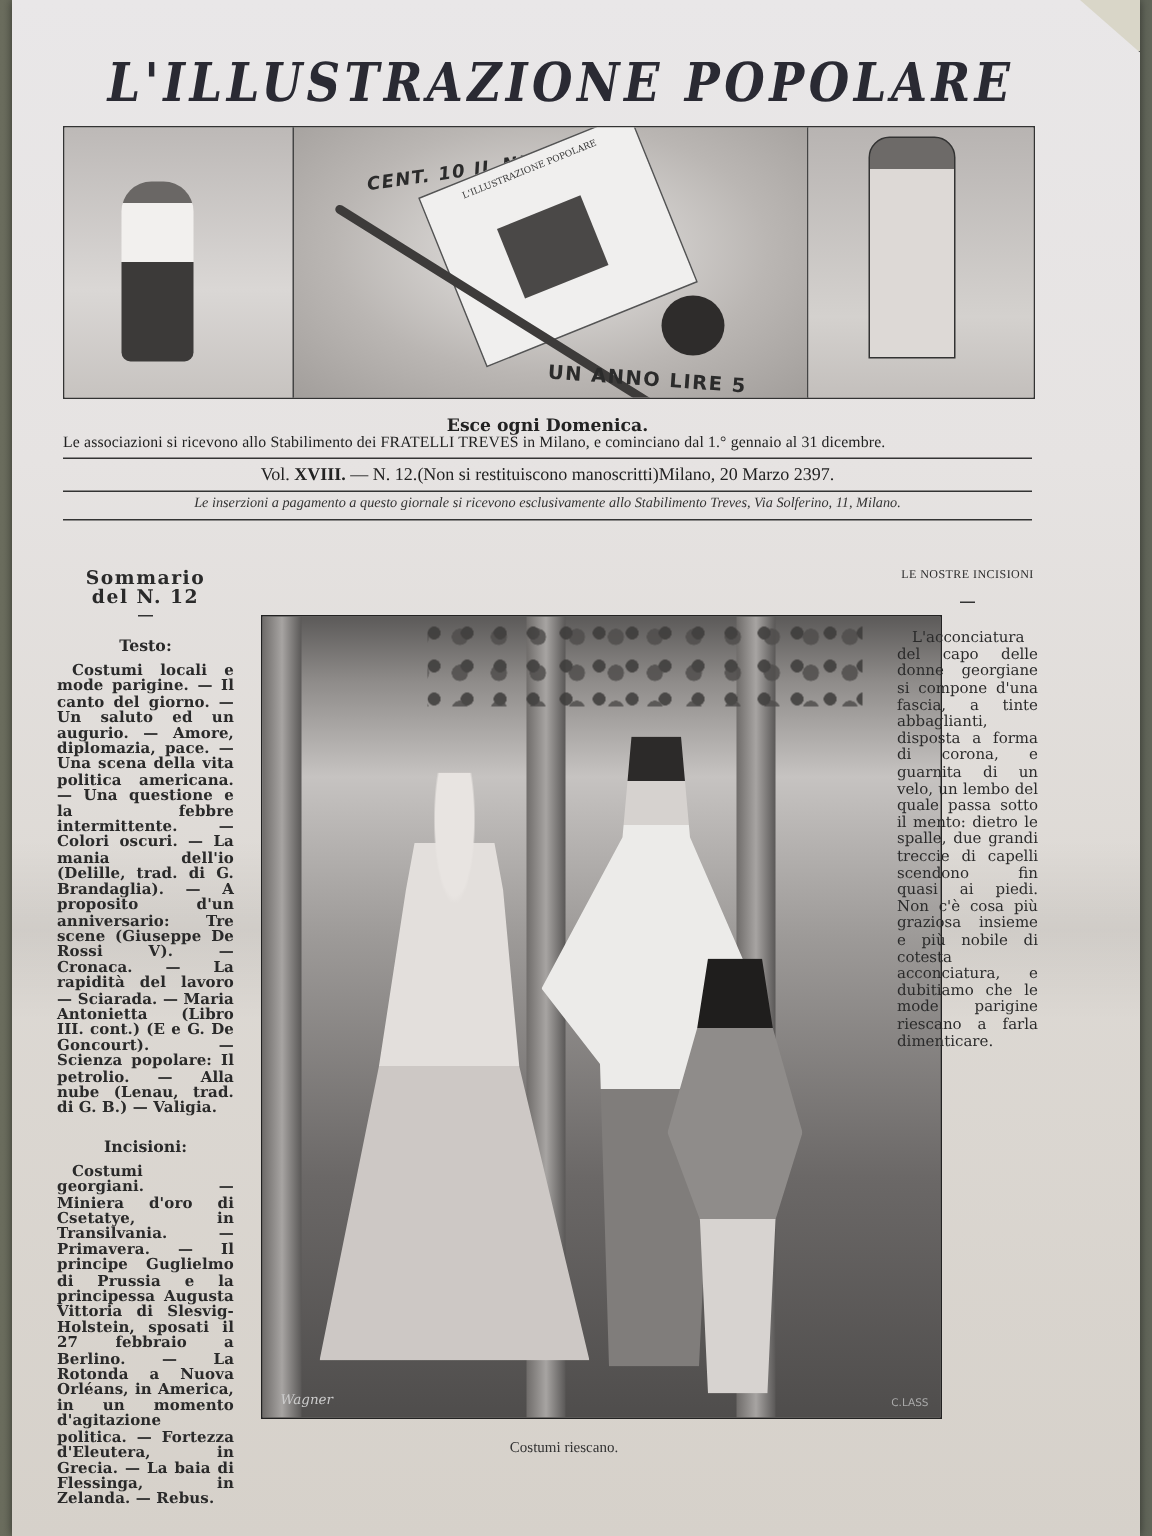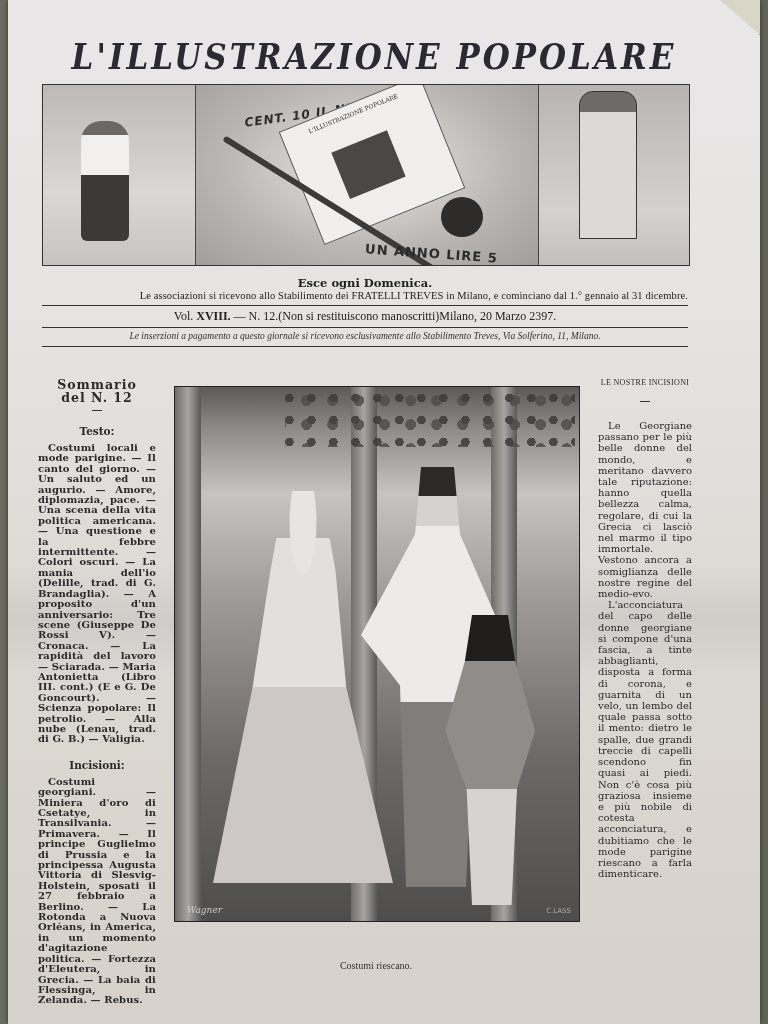--- a/index.html
+++ b/index.html
@@ -22,35 +22,35 @@
   .bt-cent{left:-52px;top:20px;transform:rotate(-8deg);font-style:italic;}
   .bt-anno{right:40px;bottom:4px;transform:rotate(4deg);font-size:13px;}
   .newspaper-art{position:absolute;left:100px;top:14px;width:150px;height:120px;background:#f0efee;border:1px solid #555;transform:rotate(-22deg);}
   .newspaper-art .np-head{font-size:6px;text-align:center;font-family:"DejaVu Serif",serif;color:#333;margin-top:6px;}
   .newspaper-art .np-img{position:absolute;left:40px;top:38px;width:60px;height:50px;background:#4a4847;}
   .quill{position:absolute;left:28px;top:50px;width:250px;height:6px;background:#3d3b3a;transform:rotate(32deg);transform-origin:left;border-radius:3px;}
   .inkpot{position:absolute;left:245px;top:112px;width:42px;height:40px;border-radius:50%;background:#2e2c2b;}
   .boy{position:absolute;left:38px;top:36px;width:48px;height:120px;background:linear-gradient(180deg,#6a6765 0 12%,#f2f0ee 12% 45%,#3c3a39 45% 100%);border-radius:20px 20px 6px 6px;}
   .kiosk{position:absolute;left:40px;top:6px;width:56px;height:146px;background:linear-gradient(180deg,#6d6a68 0 14%,#ddd9d6 14% 100%);border:1px solid #333;border-radius:14px 14px 0 0;}
   .subhead{position:absolute;left:42px;top:276px;width:646px;text-align:center;font-weight:bold;font-size:11.5px;color:#222;}
-  .assoc{position:absolute;left:42px;top:290px;width:646px;text-align:right;font-family:"Liberation Serif",serif;font-size:10.5px;color:#222;letter-spacing:.1px;}
+  .assoc{position:absolute;left:42px;top:290px;width:646px;text-align:left;font-family:"Liberation Serif",serif;font-size:10.5px;color:#222;letter-spacing:.1px;}
   .rule{position:absolute;left:42px;width:646px;height:1px;background:#333;}
   .volline{position:absolute;left:42px;top:309px;width:646px;display:flex;justify-content:center;font-family:"Liberation Serif",serif;font-size:12px;color:#222;padding:0 16px;box-sizing:border-box;}
   .volline .vol b{font-weight:bold;}
   .insert{position:absolute;left:42px;top:331px;width:646px;text-align:center;font-family:"Liberation Serif",serif;font-style:italic;font-size:9.5px;color:#333;}
   .col-left{position:absolute;left:38px;top:378px;width:118px;font-family:"DejaVu Serif",serif;color:#2a2a2a;}
   .col-left h2{margin:0;font-size:12.5px;text-align:center;line-height:13px;letter-spacing:1px;}
   .dash{width:10px;height:1px;background:#333;margin:6px auto;}
   .col-left h3{margin:14px 0 6px;font-size:10.5px;text-align:center;}
   .col-left p{margin:0;font-size:10px;line-height:10.4px;text-align:justify;text-indent:10px;letter-spacing:.1px;font-weight:bold;}
   .col-right{position:absolute;left:598px;top:378px;width:94px;font-family:"DejaVu Serif",serif;color:#2a2a2a;}
   .col-right h4{margin:0;font-family:"Liberation Serif",serif;font-size:8px;text-align:center;font-weight:normal;letter-spacing:.3px;}
   .col-right p{margin:0;font-size:10px;line-height:11.2px;text-align:justify;text-indent:10px;}
-  .illus{position:absolute;left:174px;top:386px;width:404px;height:534px;border:1px solid #222;overflow:hidden;
-    background:linear-gradient(180deg,#5c5a59 0%,#8e8b89 8%,#c6c3c1 20%,#9d9a98 40%,#6b6867 70%,#4f4d4c 100%);}
+  .illus{position:absolute;left:174px;top:410px;width:404px;height:534px;border:1px solid #222;overflow:hidden;
+    background:linear-gradient(180deg,#5c5a59 0%,#8e8b89 8%,#c6c3c1 20%,#9d9a98 40%,#6b6867 70%,#4f4d4c 100%);padding-left:48px;}
   .tree{position:absolute;top:0;width:26px;height:100%;background:linear-gradient(90deg,#6f6c6a,#a7a4a2,#5a5857);}
   .vine{position:absolute;top:0;height:60px;left:110px;width:290px;background:radial-gradient(circle at 20% 50%,#3d3b3a 20%,transparent 21%) 0 0/22px 22px,radial-gradient(circle at 60% 40%,#504e4d 25%,transparent 26%) 6px 4px/26px 24px;opacity:.85;}
   .woman{position:absolute;left:38px;top:104px;width:180px;height:392px;background:radial-gradient(ellipse at 50% 8%,#e8e4e1 0 10%,transparent 11%),linear-gradient(180deg,transparent 0 12%,#e3dfdc 12% 50%,#cdc8c5 50% 100%);clip-path:polygon(40% 0,60% 0,68% 20%,74% 50%,100% 100%,0 100%,22% 50%,32% 20%);}
   .man{position:absolute;left:186px;top:80px;width:150px;height:420px;background:linear-gradient(180deg,#2c2a29 0 7%,#d6d2cf 7% 14%,#ecebe9 14% 56%,#807d7b 56% 100%);clip-path:polygon(40% 0,62% 0,66% 16%,100% 44%,76% 54%,70% 100%,30% 100%,26% 52%,0 40%,36% 16%);}
   .child{position:absolute;left:270px;top:228px;width:90px;height:290px;background:linear-gradient(180deg,#1f1e1d 0 16%,#8f8c8a 16% 60%,#d7d3d0 60% 100%);clip-path:polygon(30% 0,70% 0,78% 16%,100% 40%,80% 60%,74% 100%,30% 100%,24% 60%,0 40%,22% 16%);}
   .signature{position:absolute;left:12px;bottom:6px;font-family:"DejaVu Serif",serif;font-style:italic;font-size:9px;color:#ccc;}
   .signature-r{position:absolute;right:8px;bottom:6px;font-size:7px;color:#aaa;font-family:"DejaVu Sans",sans-serif;}
   .caption{position:absolute;left:174px;top:960px;width:404px;text-align:center;font-family:"Liberation Serif",serif;font-size:10px;color:#333;}
 </style>
 </head>
@@ -122,15 +122,14 @@
   <div class="man"></div>
   <div class="child"></div>
   <span class="signature">Wagner</span>
   <span class="signature-r">C.LASS</span>
 </div>
 <div class="caption">Costumi riescano.</div>
 
 <div class="col-right">
   <h4>LE NOSTRE INCISIONI</h4>
   <div class="dash" style="margin:14px auto 18px;"></div>
-  <p>Le Georgiane passano per le più belle donne del mondo, e meritano davvero tale riputazione: hanno quella bellezza calma, regolare, di cui la Grecia ci lasciò nel marmo il tipo immortale. Vestono ancora a somiglianza delle nostre regine del medio-evo.</p>
   <p>L'acconciatura del capo delle donne georgiane si compone d'una fascia, a tinte abbaglianti, disposta a forma di corona, e guarnita di un velo, un lembo del quale passa sotto il mento: dietro le spalle, due grandi treccie di capelli scendono fin quasi ai piedi. Non c'è cosa più graziosa insieme e più nobile di cotesta acconciatura, e dubitiamo che le mode parigine riescano a farla dimenticare.</p>
 </div>
 
 </body></html>

